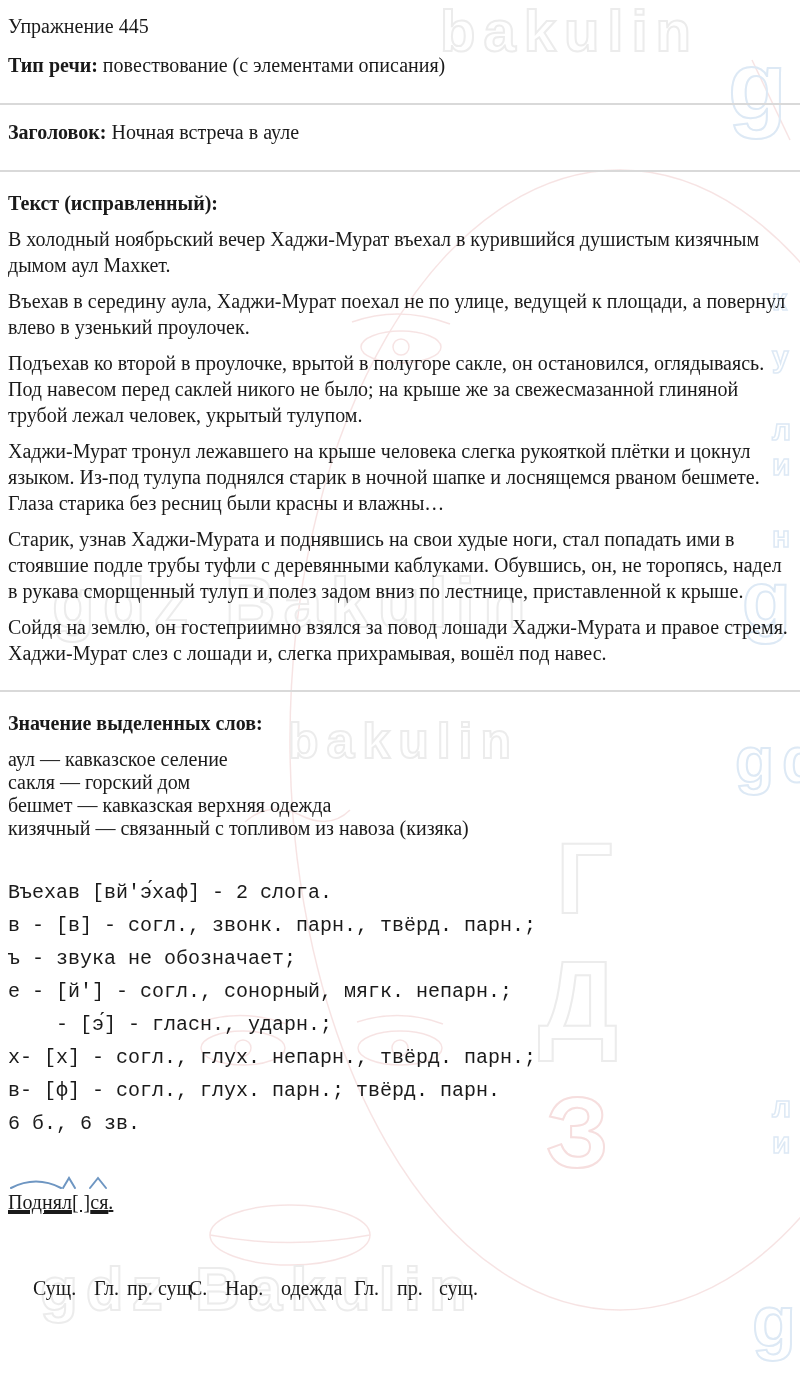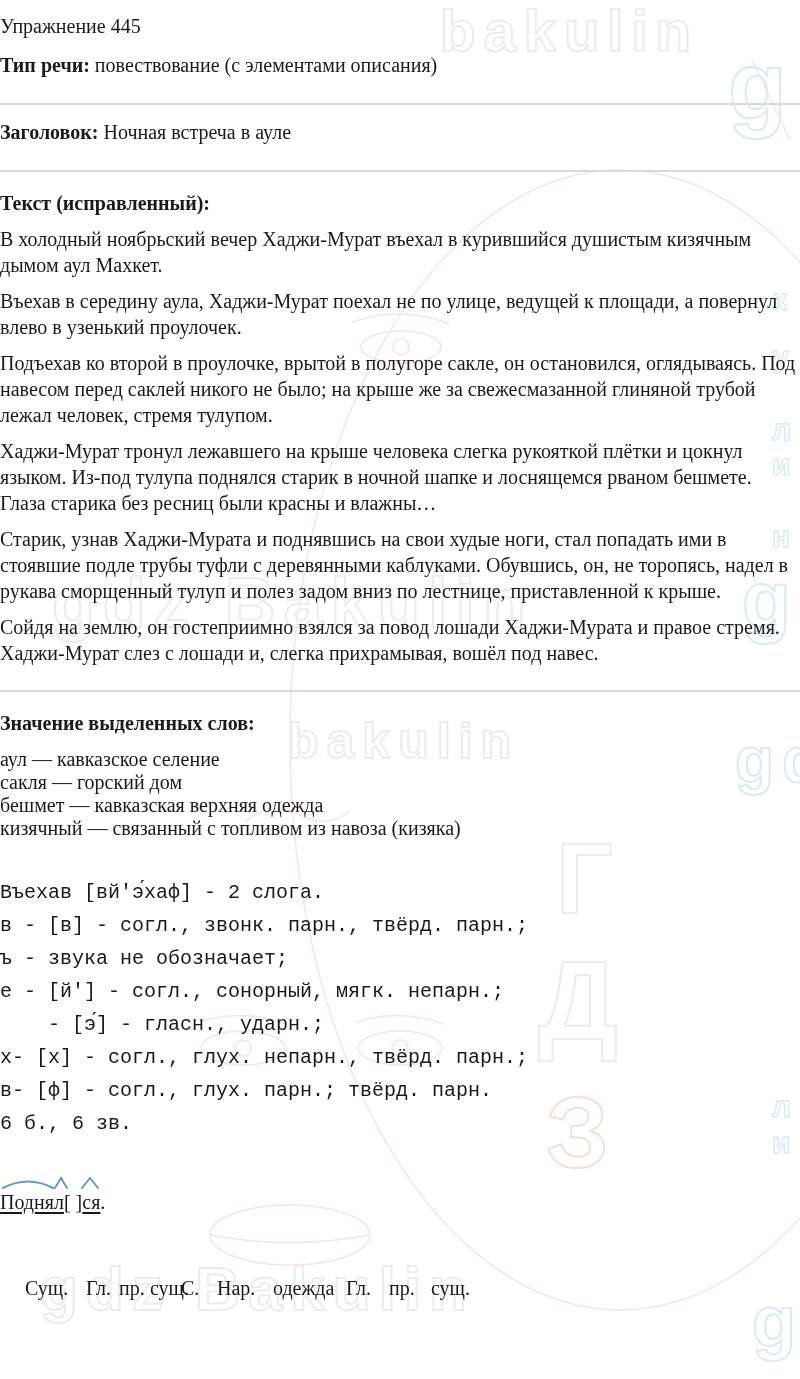--- a/index.html
+++ b/index.html
@@ -21,34 +21,34 @@
   .wm-colletter{
     position:absolute;left:772px;font-family:"Liberation Sans","DejaVu Sans",sans-serif;
     font-weight:bold;font-size:30px;color:transparent;-webkit-text-stroke:1.5px #dde9f5;line-height:1;
   }
   .wm-big{
     position:absolute;font-family:"Liberation Sans","DejaVu Sans",sans-serif;
     font-weight:bold;line-height:1;
   }
   .face-svg{position:absolute;inset:0;}
   
-  .content{position:relative;z-index:1;padding:0 0;margin-top:15px;}
+  .content{position:relative;z-index:1;padding:0 8px;margin-top:15px;}
   .page-title{font-size:20px;margin:4px 0 0 0;font-weight:normal;}
   .labeled{margin:14px 0 0 0;line-height:27px;}
   .labeled b{font-weight:bold;}
   .divider{border:none;border-top:2px solid #d9d9d9;margin:24px -8px 0 -8px;}
   .sec-title{font-weight:bold;margin:18px 0 0 0;line-height:26px;}
   .para{margin:10px 0 0 0;line-height:26px;}
   .text-block{margin-top:3px;}
   .vocab{margin-top:12px;}
   .vocab-line{line-height:23px;}
   .phonetic{margin-top:42px;}
   .phon-line{margin:0 0 12px 0;line-height:21px;white-space:pre-wrap;font-family:Liberation Mono, monospace;}
   
-  .morpheme{position:relative;margin-top:40px;padding-top:17px;height:30px;}
+  .morpheme{position:relative;margin-top:40px;padding-top:17px;height:30px;text-decoration:underline;}
   .morpheme-marks{position:absolute;left:0;top:0;}
   .m-underline{text-decoration:underline;text-underline-offset:3px;text-decoration-thickness:1.5px;}
   
   .labels-row{position:relative;height:26px;margin-top:38px;}
   .pos-label{position:absolute;top:16px;line-height:26px;white-space:nowrap;}
   .parse-sentence{margin:2px 0 0 0;line-height:29px;}
   .c-none{}
 </style>
 </head>
 <body>
@@ -135,21 +135,21 @@
   <hr class="divider">
 
   <p class="sec-title">Текст (исправленный):</p>
 
   <div class="text-block">
 
       <p class="para">В холодный ноябрьский вечер Хаджи-Мурат въехал в курившийся душистым кизячным дымом аул Махкет.</p>
 
       <p class="para">Въехав в середину аула, Хаджи-Мурат поехал не по улице, ведущей к площади, а повернул влево в узенький проулочек.</p>
 
-      <p class="para">Подъехав ко второй в проулочке, врытой в полугоре сакле, он остановился, оглядываясь. Под навесом перед саклей никого не было; на крыше же за свежесмазанной глиняной трубой лежал человек, стремя тулупом.</p>
+      <p class="para">Подъехав ко второй в проулочке, врытой в полугоре сакле, он остановился, оглядываясь. Под навесом перед саклей никого не было; на крыше же за свежесмазанной глиняной трубой лежал человек, укрытый тулупом.</p>
 
       <p class="para">Хаджи-Мурат тронул лежавшего на крыше человека слегка рукояткой плётки и цокнул языком. Из-под тулупа поднялся старик в ночной шапке и лоснящемся рваном бешмете. Глаза старика без ресниц были красны и влажны…</p>
 
       <p class="para">Старик, узнав Хаджи-Мурата и поднявшись на свои худые ноги, стал попадать ими в стоявшие подле трубы туфли с деревянными каблуками. Обувшись, он, не торопясь, надел в рукава сморщенный тулуп и полез задом вниз по лестнице, приставленной к крыше.</p>
 
       <p class="para">Сойдя на землю, он гостеприимно взялся за повод лошади Хаджи-Мурата и правое стремя. Хаджи-Мурат слез с лошади и, слегка прихрамывая, вошёл под навес.</p>
     </div>
 
   <hr class="divider">
 

